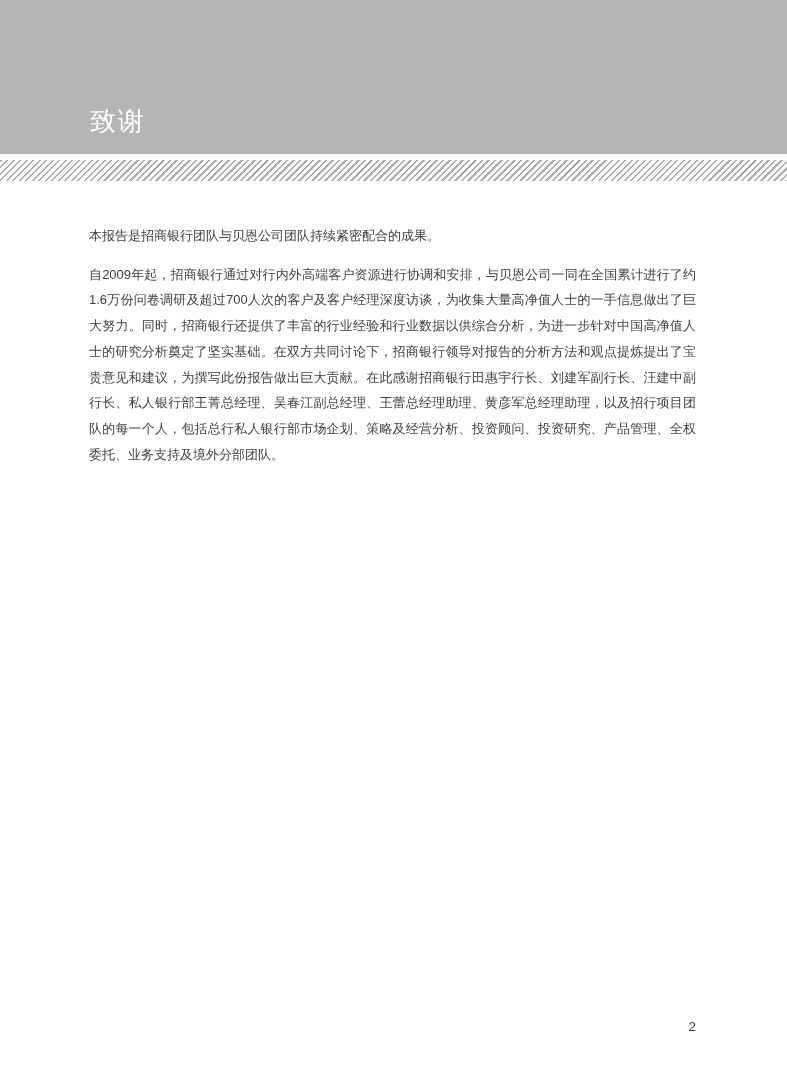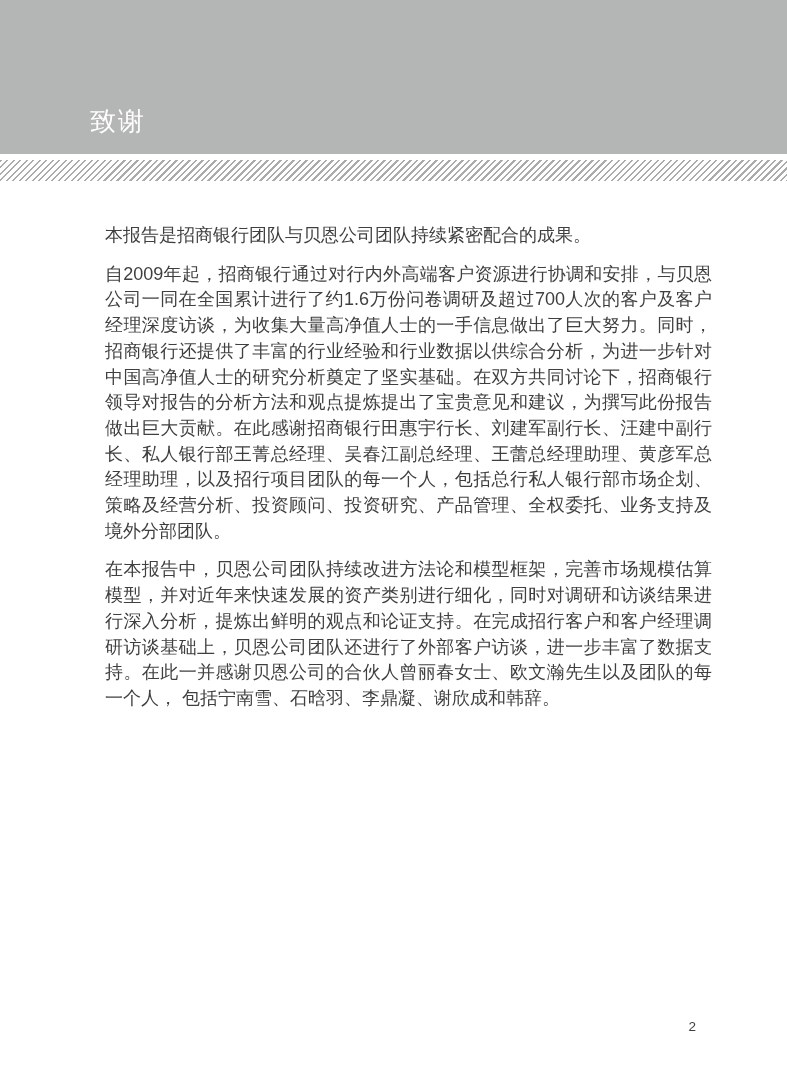--- a/index.html
+++ b/index.html
@@ -43,25 +43,25 @@
     background: repeating-linear-gradient(
       135deg,
       var(--hatch-stripe, #a9acab) 0px,
       var(--hatch-stripe, #a9acab) 1.7px,
       #ffffff 1.7px,
       #ffffff 4.6px
     );
   }
   .content {
     position: absolute;
-    left: 105px;
+    left: 89px;
     top: 223px;
     width: 607px;
     color: var(--body-text, #3f3f3f);
-    font-size: 18px;
+    font-size: 13px;
     line-height: 25.7px;
     text-align: justify;
     text-align-last: left;
   }
   .content p {
     margin: 0 0 13px 0;
     padding: 0;
   }
   .page-number {
     position: absolute;
@@ -81,18 +81,17 @@
 
   <header class="header-band">
     <h1 class="page-title">致谢</h1>
   </header>
 
   <div class="hatch-band"></div>
 
   <main class="content">
     <p>本报告是招商银行团队与贝恩公司团队持续紧密配合的成果。</p>
     <p>自2009年起，招商银行通过对行内外高端客户资源进行协调和安排，与贝恩公司一同在全国累计进行了约1.6万份问卷调研及超过700人次的客户及客户经理深度访谈，为收集大量高净值人士的一手信息做出了巨大努力。同时，招商银行还提供了丰富的行业经验和行业数据以供综合分析，为进一步针对中国高净值人士的研究分析奠定了坚实基础。在双方共同讨论下，招商银行领导对报告的分析方法和观点提炼提出了宝贵意见和建议，为撰写此份报告做出巨大贡献。在此感谢招商银行田惠宇行长、刘建军副行长、汪建中副行长、私人银行部王菁总经理、吴春江副总经理、王蕾总经理助理、黄彦军总经理助理，以及招行项目团队的每一个人，包括总行私人银行部市场企划、策略及经营分析、投资顾问、投资研究、产品管理、全权委托、业务支持及境外分部团队。</p>
-    <p>在本报告中，贝恩公司团队持续改进方法论和模型框架，完善市场规模估算模型，并对近年来快速发展的资产类别进行细化，同时对调研和访谈结果进行深入分析，提炼出鲜明的观点和论证支持。在完成招行客户和客户经理调研访谈基础上，贝恩公司团队还进行了外部客户访谈，进一步丰富了数据支持。在此一并感谢贝恩公司的合伙人曾丽春女士、欧文瀚先生以及团队的每一个人， 包括宁南雪、石晗羽、李鼎凝、谢欣成和韩辞。</p>
   </main>
 
   <div class="page-number">2</div>
 
 </div>
 
 </body></html>

